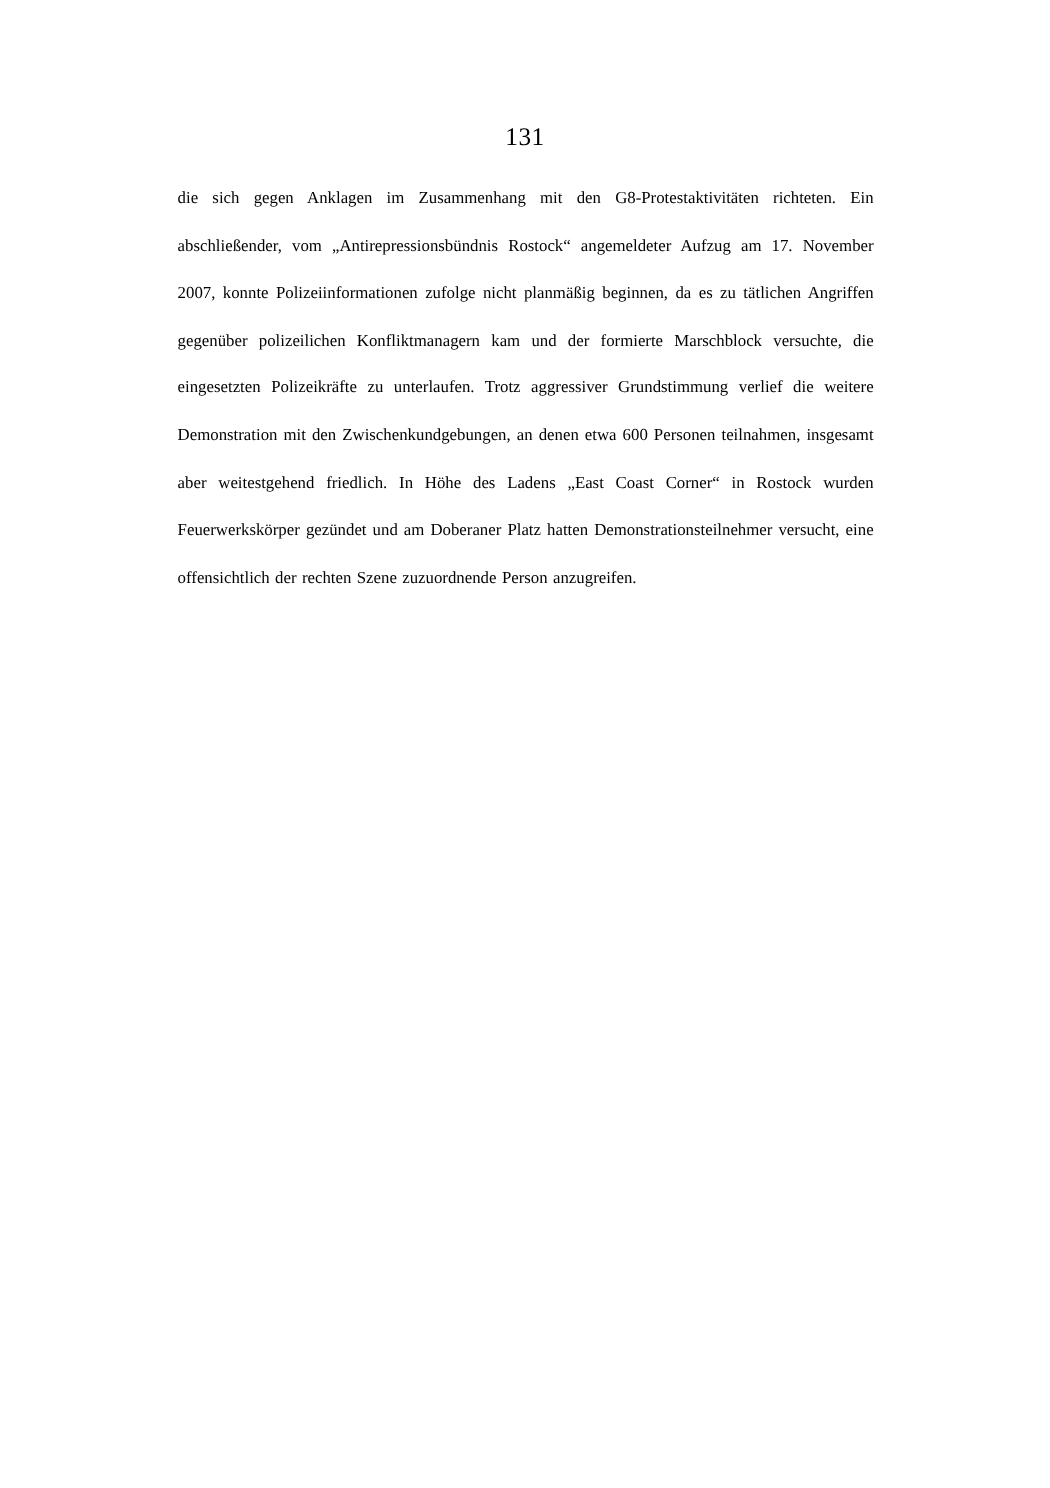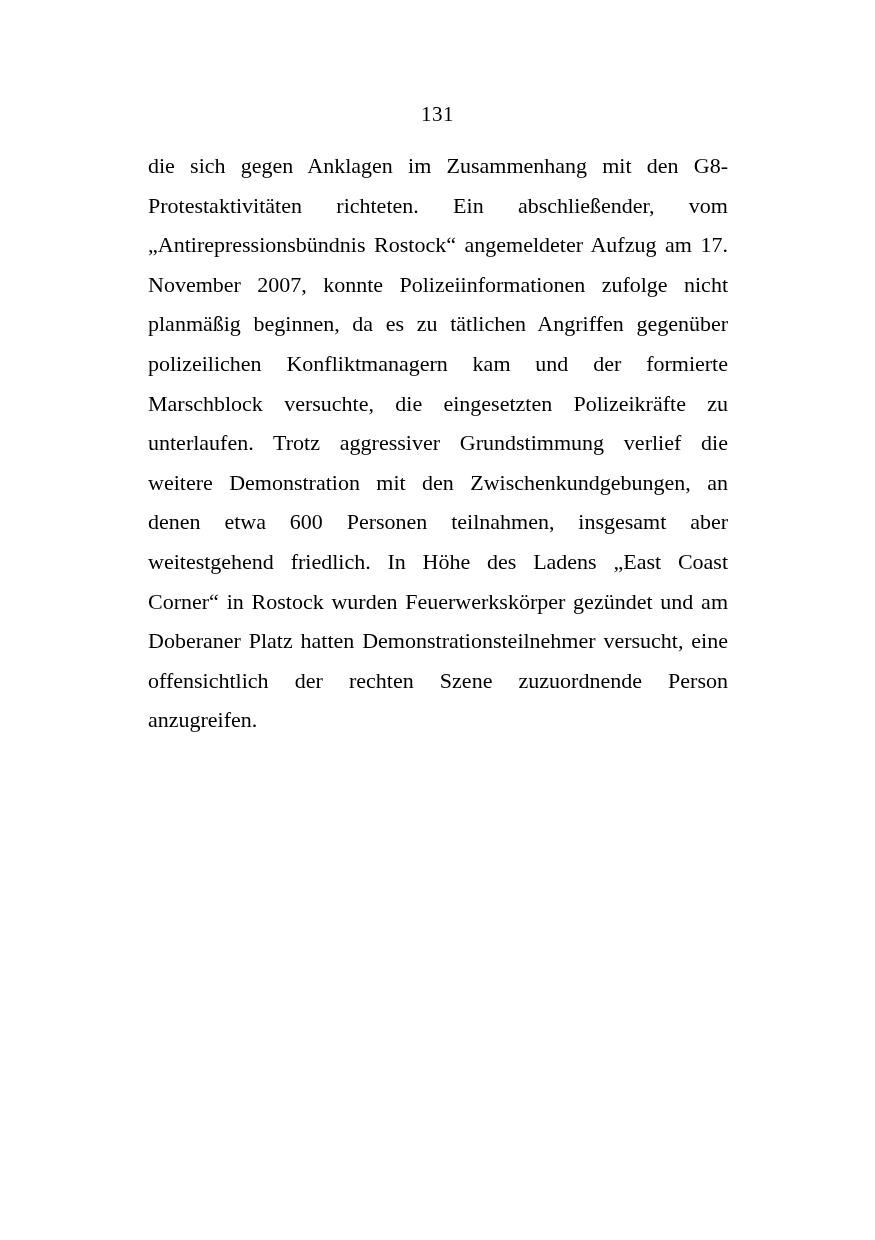--- a/index.html
+++ b/index.html
@@ -32,21 +32,21 @@
     font-size: 21px;
     line-height: 24px;
     letter-spacing: 0.5px;
     margin-top: 28px;
   }
   .body-text {
     position: absolute;
     top: 146px;
     left: 148px;
     width: 580px;
-    font-size: 22px;
+    font-size: 14px;
     line-height: 39.6px;
     text-align: justify;
     text-justify: inter-word;
     word-spacing: 1px;
   }
 </style>
 </head>
 <body>
 
 <div class="page">

